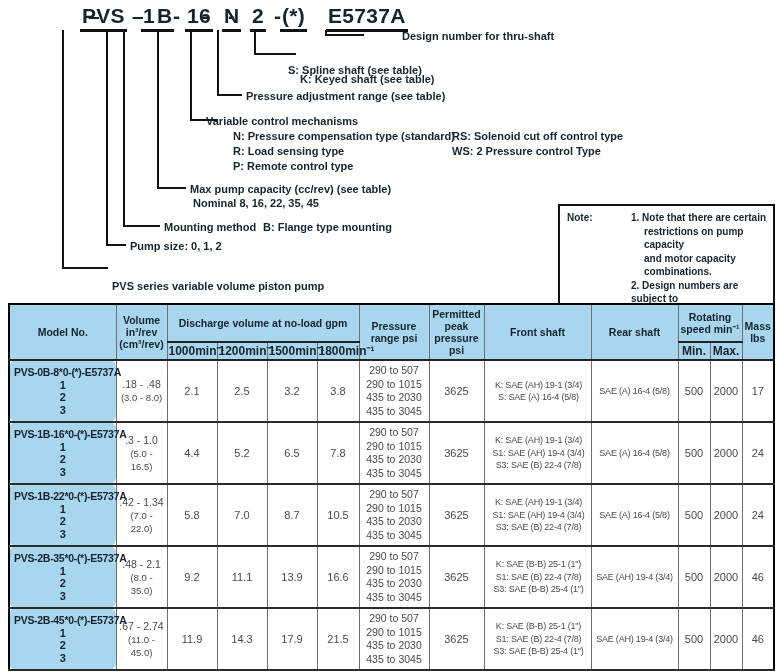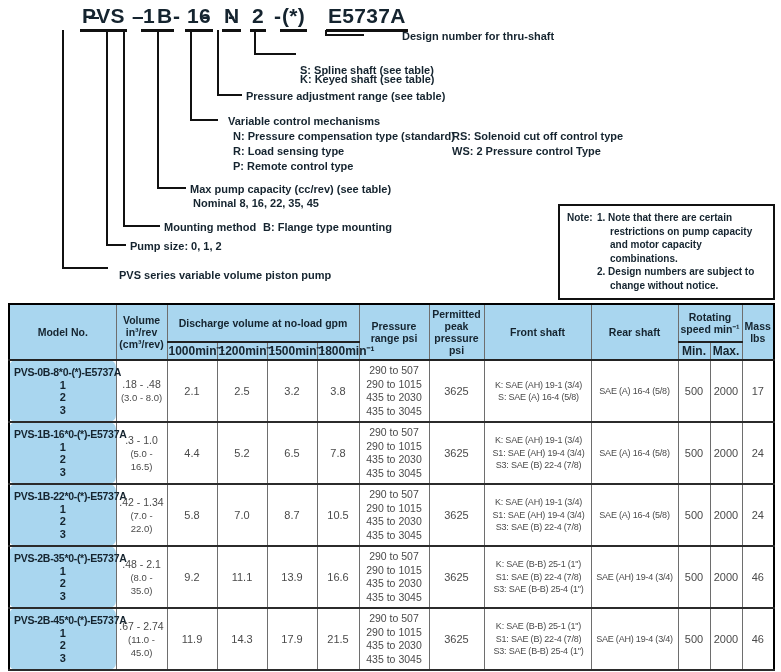--- a/index.html
+++ b/index.html
@@ -16,21 +16,21 @@
   .code span:nth-child(5){left:132px} .code span:nth-child(6){left:145px}
   .code span:nth-child(7){left:173px} .code span:nth-child(8){left:182px}
   .code span:nth-child(9){left:202px} .code span:nth-child(10){left:210px}
   .code span:nth-child(11){left:228px} .code span:nth-child(12){left:240px}
   .code span:nth-child(13){left:274px} .code span:nth-child(14){left:286px}
 
   .cline { position:absolute; border-left:2px solid #111; border-bottom:2px solid #111; }
   .dlabel { position:absolute; font-weight:bold; font-size:11px; line-height:14px; white-space:nowrap; }
 
   .notebox { position:absolute; left:558px; top:204px; width:217px; border:2px solid #111;
-             padding:5px 6px 6px 7px; display:flex; font-size:10px; font-weight:bold; line-height:13.5px; }
+             padding:5px 6px 6px 7px; display:flex; font-size:10px; font-weight:bold; line-height:13.5px;gap:34px; }
   .notebox .ntitle { width:30px; flex:none; }
   .note-line { padding-left:13px; }
   .note-line.num { padding-left:0; }
 
   
   .spec-table { position:absolute; left:8px; top:303px; width:765px; border-collapse:collapse;
                 table-layout:fixed; border:2px solid #000; }
   .spec-table th, .spec-table td { border:1px solid #6e6e6e; vertical-align:middle; }
   .spec-table thead th { background:var(--blue); font-size:10.5px; line-height:12px; font-weight:bold;
                          text-align:center; padding:2px 1px; border-bottom-width:2px; border-bottom-color:#222; }
@@ -75,34 +75,34 @@
   <div class="cline" style="left:254px; top:30px; width:42px; height:25px;"></div>
   <div class="cline" style="left:217px; top:30px; width:25px; height:66px;"></div>
   <div class="cline" style="left:190px; top:30px; width:28px; height:91px;"></div>
   <div class="cline" style="left:157px; top:30px; width:29px; height:159px;"></div>
   <div class="cline" style="left:123px; top:30px; width:37px; height:197px;"></div>
   <div class="cline" style="left:106px; top:30px; width:20px; height:216px;"></div>
   <div class="cline" style="left:62px;  top:30px; width:46px; height:239px;"></div>
 
   <div class="dlabel" style="left:368px; top:29px;margin-left:34px;">Design number for thru-shaft</div>
   <div class="dlabel" style="left:300px; top:48px;margin-top:24px;">K: Keyed shaft (see table)</div>
-  <div class="dlabel" style="left:300px; top:63px;">S: Spline shaft (see table)</div>
+  <div class="dlabel" style="left:288px; top:63px;">S: Spline shaft (see table)</div>
   <div class="dlabel" style="left:246px; top:89px;">Pressure adjustment range (see table)</div>
-  <div class="dlabel" style="left:228px; top:114px;">Variable control mechanisms</div>
+  <div class="dlabel" style="left:206px; top:114px;">Variable control mechanisms</div>
   <div class="dlabel" style="left:233px; top:129px;">N: Pressure compensation type (standard)</div>
   <div class="dlabel" style="left:233px; top:144px;">R: Load sensing type</div>
   <div class="dlabel" style="left:233px; top:159px;">P: Remote control type</div>
   <div class="dlabel" style="left:452px; top:129px;">RS: Solenoid cut off control type</div>
   <div class="dlabel" style="left:452px; top:144px;">WS: 2 Pressure control Type</div>
   <div class="dlabel" style="left:190px; top:182px;">Max pump capacity (cc/rev) (see table)</div>
   <div class="dlabel" style="left:193px; top:196px;">Nominal 8, 16, 22, 35, 45</div>
   <div class="dlabel" style="left:164px; top:220px;">Mounting method</div>
   <div class="dlabel" style="left:263px; top:220px;">B: Flange type mounting</div>
   <div class="dlabel" style="left:130px; top:239px;">Pump size: 0, 1, 2</div>
-  <div class="dlabel" style="left:112px; top:268px;margin-left:7px;">PVS series variable volume piston pump</div>
+  <div class="dlabel" style="left:112px; top:279px;">PVS series variable volume piston pump</div>
 
   <div class="notebox">
     <div class="ntitle">Note:</div>
     <div>
         <div class="note-line num">1. Note that there are certain</div>
         <div class="note-line">restrictions on pump capacity</div>
         <div class="note-line">and motor capacity combinations.</div>
         <div class="note-line num">2. Design numbers are subject to</div>
         <div class="note-line">change without notice.</div>
       </div>

